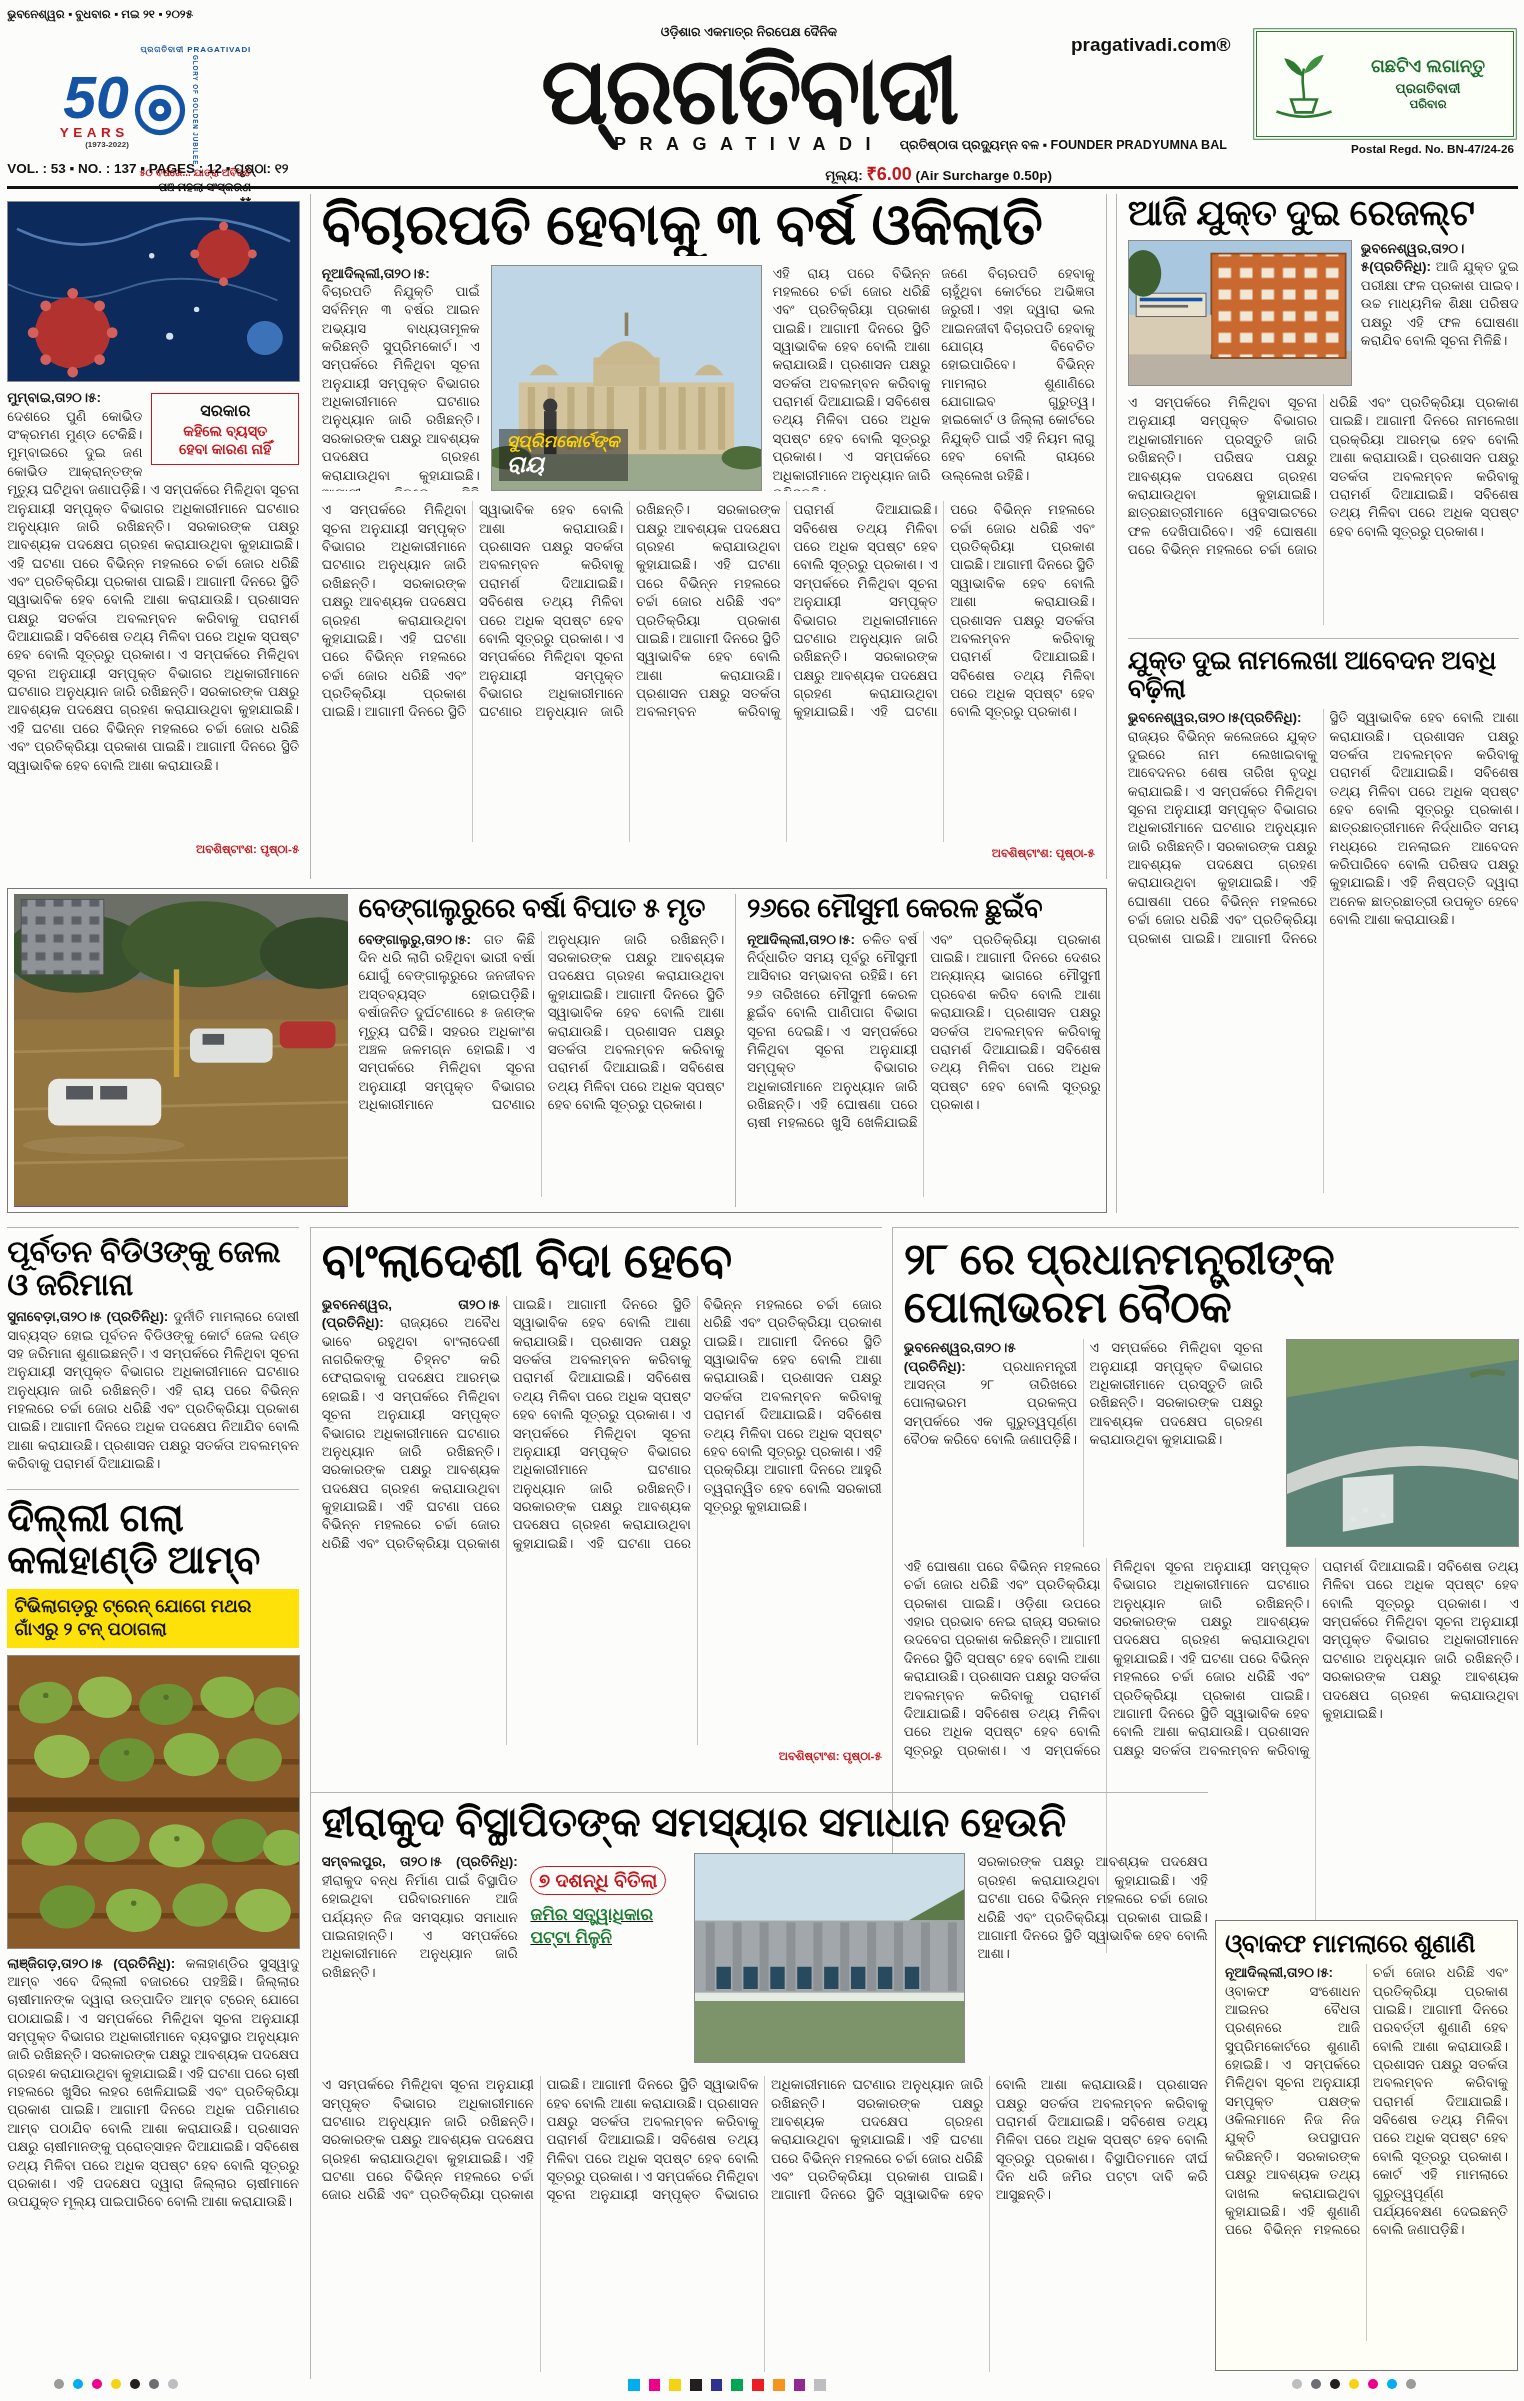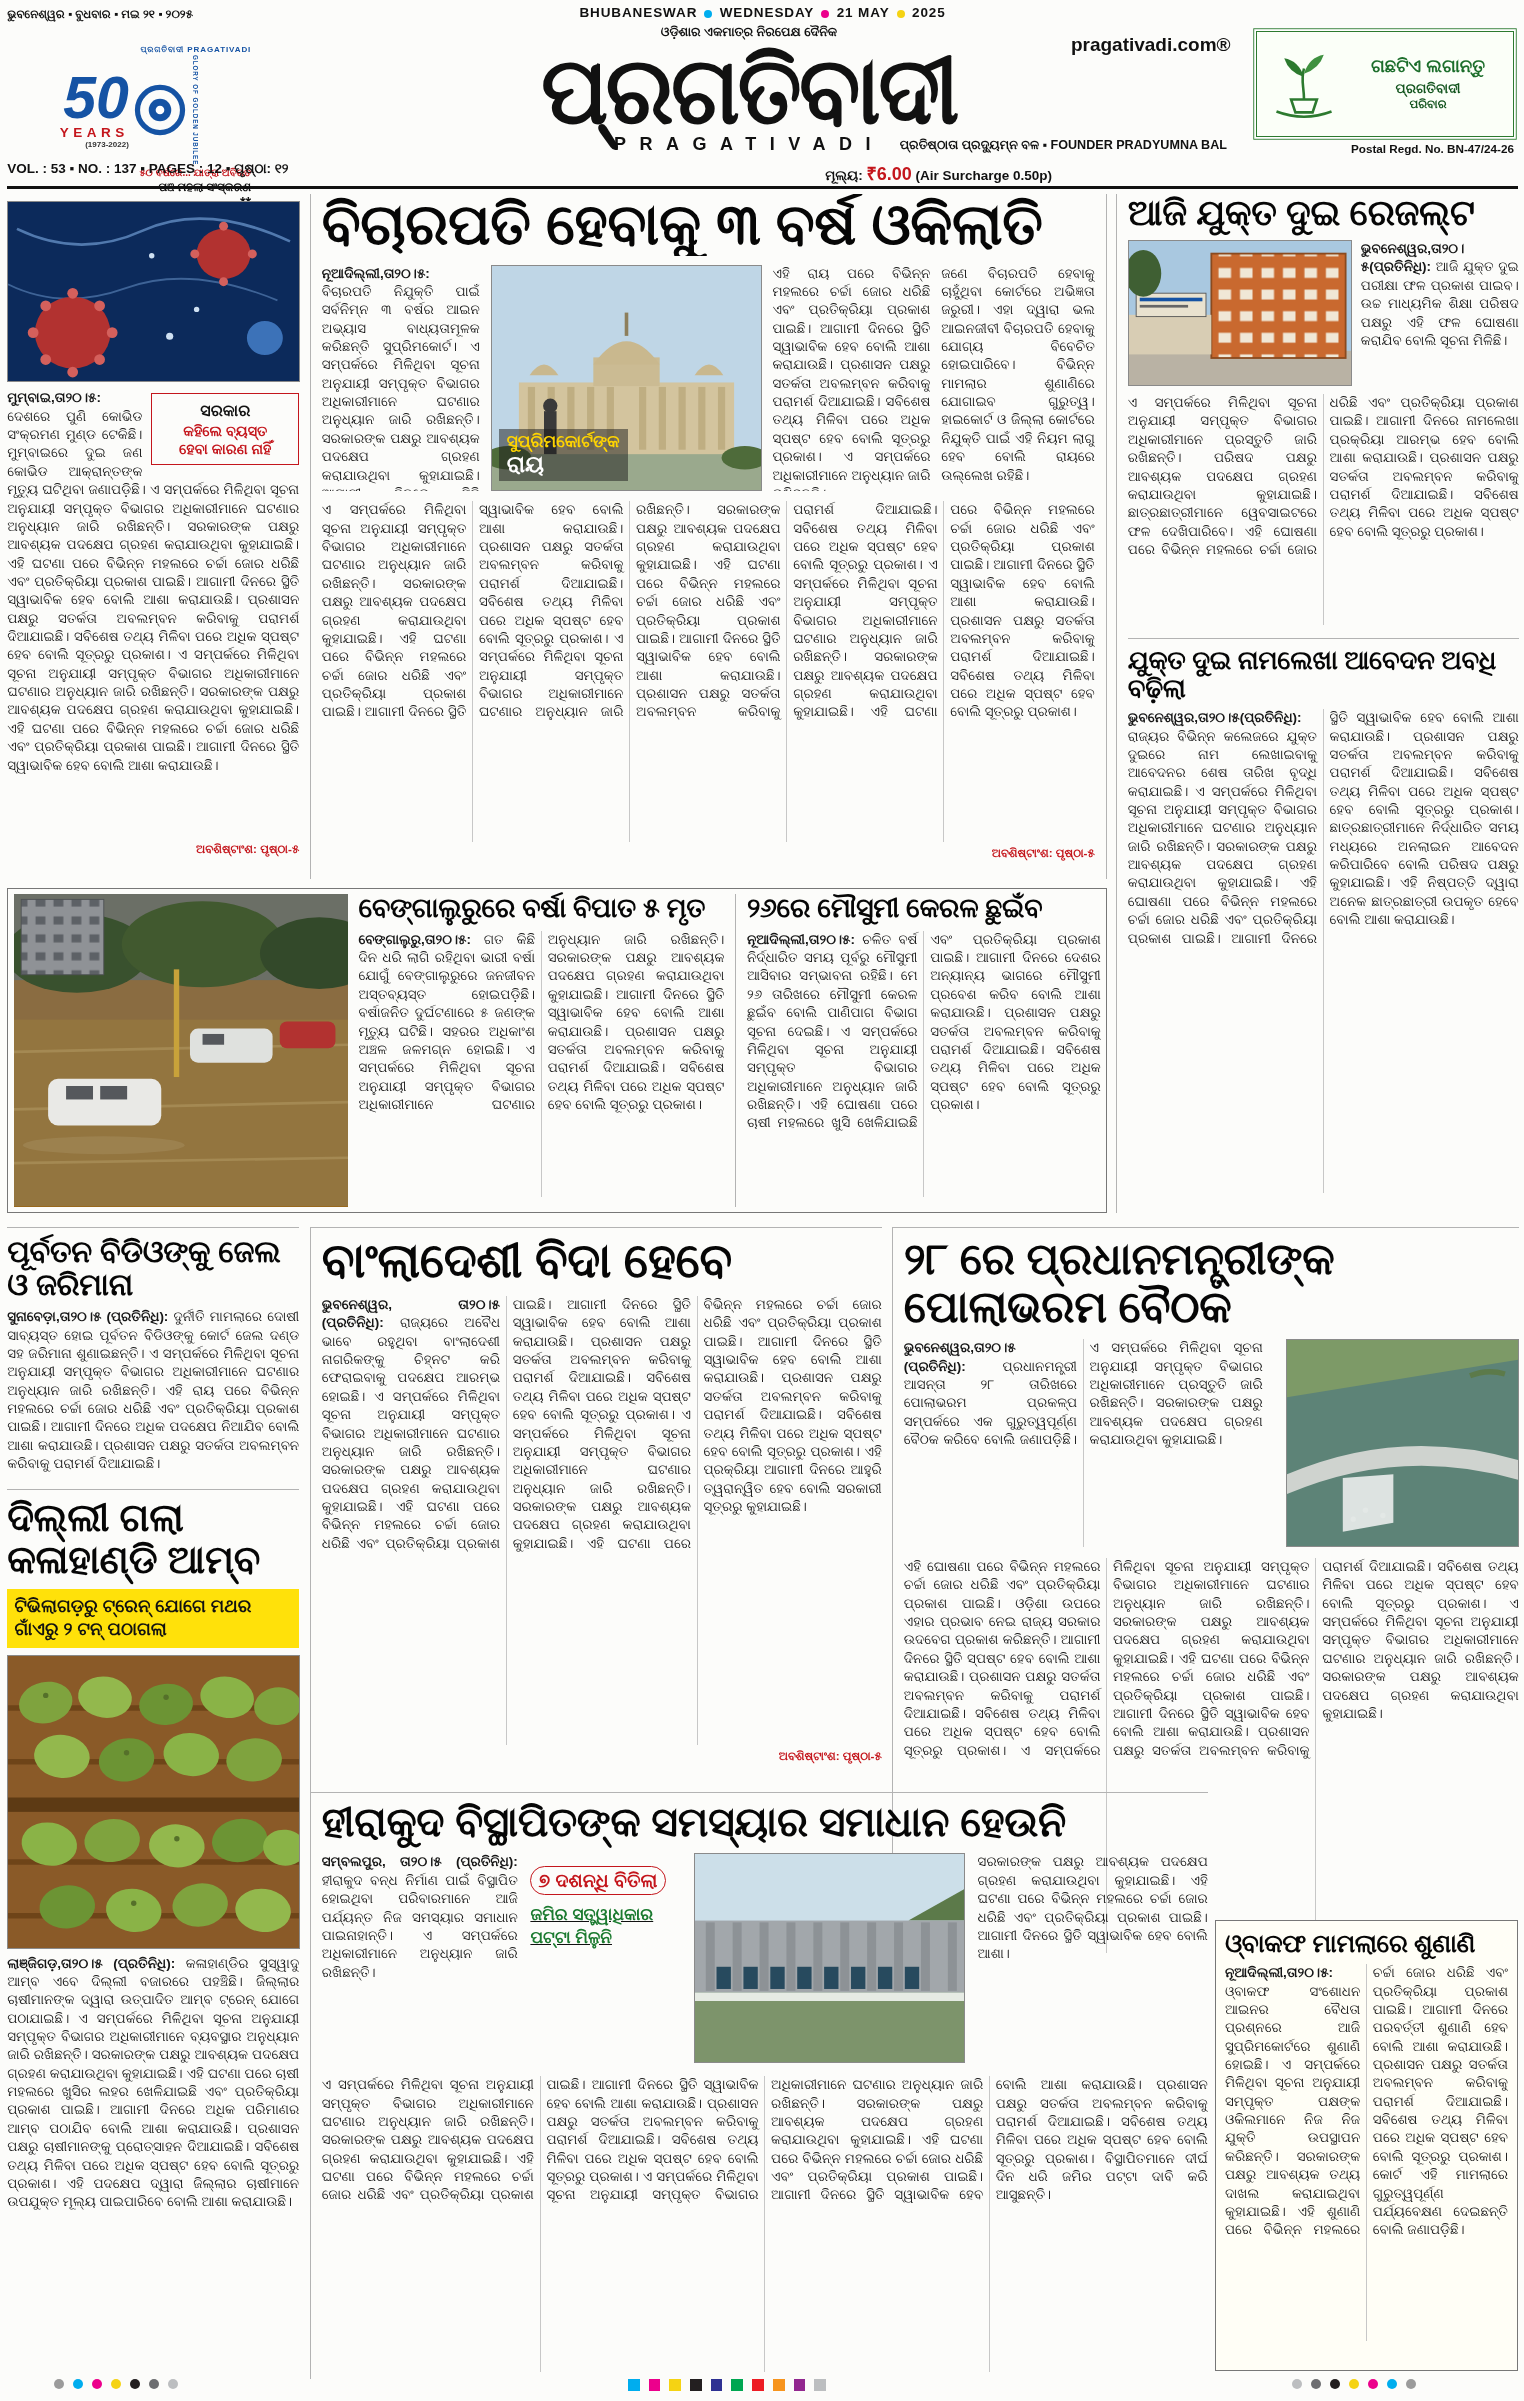--- a/index.html
+++ b/index.html
@@ -6,21 +6,21 @@
   .page{position:relative;width:1525px;height:2401px;margin:0 auto;background:#fcfcfa;
         font-family:"Liberation Sans",sans-serif;color:#111;overflow:hidden;}
   .abs{position:absolute;}
   .bodytext{font-size:13.5px;line-height:1.36;text-align:justify;color:#161616;overflow:hidden;}
   .dl{font-weight:bold;}
   .c2{column-count:2;column-gap:12.6px;column-rule:0.9px solid #c7c7c7;}
   .c3{column-count:3;column-gap:12.6px;column-rule:0.9px solid #c7c7c7;}
   .c4{column-count:4;column-gap:12.6px;column-rule:0.9px solid #c7c7c7;}
   .c5{column-count:5;column-gap:12.6px;column-rule:0.9px solid #c7c7c7;}
   .hl{font-weight:900;color:#060606;line-height:1.08;letter-spacing:-0.4px;}
-  .photo{position:relative;border:0.9px solid #8a8a8a;overflow:hidden;background:#a16207;}
+  .photo{position:relative;border:0.9px solid #8a8a8a;overflow:hidden;background:#6d28d9;font-style:italic;}
   .photo svg{display:block;width:100%;height:100%;}
   .more{color:#c4161c;font-weight:bold;font-size:11.7px;text-align:right;margin-top:3.6px;}
   .vl{border-left:0.9px solid #b3b3b3;padding-left:10.8px;}
   .vr{border-right:0.9px solid #b3b3b3;padding-right:10.8px;}
   .ht{border-top:0.9px solid #b3b3b3;padding-top:7.2px;}
 
   
   .topbar{position:absolute;top:5.4px;left:7.2px;right:7.2px;height:20px;font-size:13.5px;font-weight:bold;}
   .topbar .odia{position:absolute;left:0;top:1.8px;font-size:11.7px;}
   .topbar .eng{position:absolute;left:0;right:0;top:0;text-align:center;letter-spacing:0.9px;}
@@ -80,23 +80,20 @@
   .mk{width:10px;height:10px;border-radius:50%;display:inline-block;}
   .sq{width:11.7px;height:11.7px;display:inline-block;}
 </style>
 </head>
 <body>
 
 <div class="page">
 
   <div class="topbar">
     <span class="odia">ଭୁବନେଶ୍ୱର ▪ ବୁଧବାର ▪ ମଇ ୨୧ ▪ ୨୦୨୫</span>
-    <span class="eng">
-      <span>BHUBANESWAR</span><span class="dot c"></span><span>WEDNESDAY</span><span class="dot m"></span><span>21 MAY</span><span class="dot y"></span><span>2025</span>
-    </span>
   </div>
 
   <div class="logo50">
     <div class="mini">ପ୍ରଗତିବାଦୀ PRAGATIVADI</div>
     <div class="row">
       <div>
         <div class="n50">50</div>
         <div class="yrs">YEARS</div>
         <div class="per">(1973-2022)</div>
       </div>

